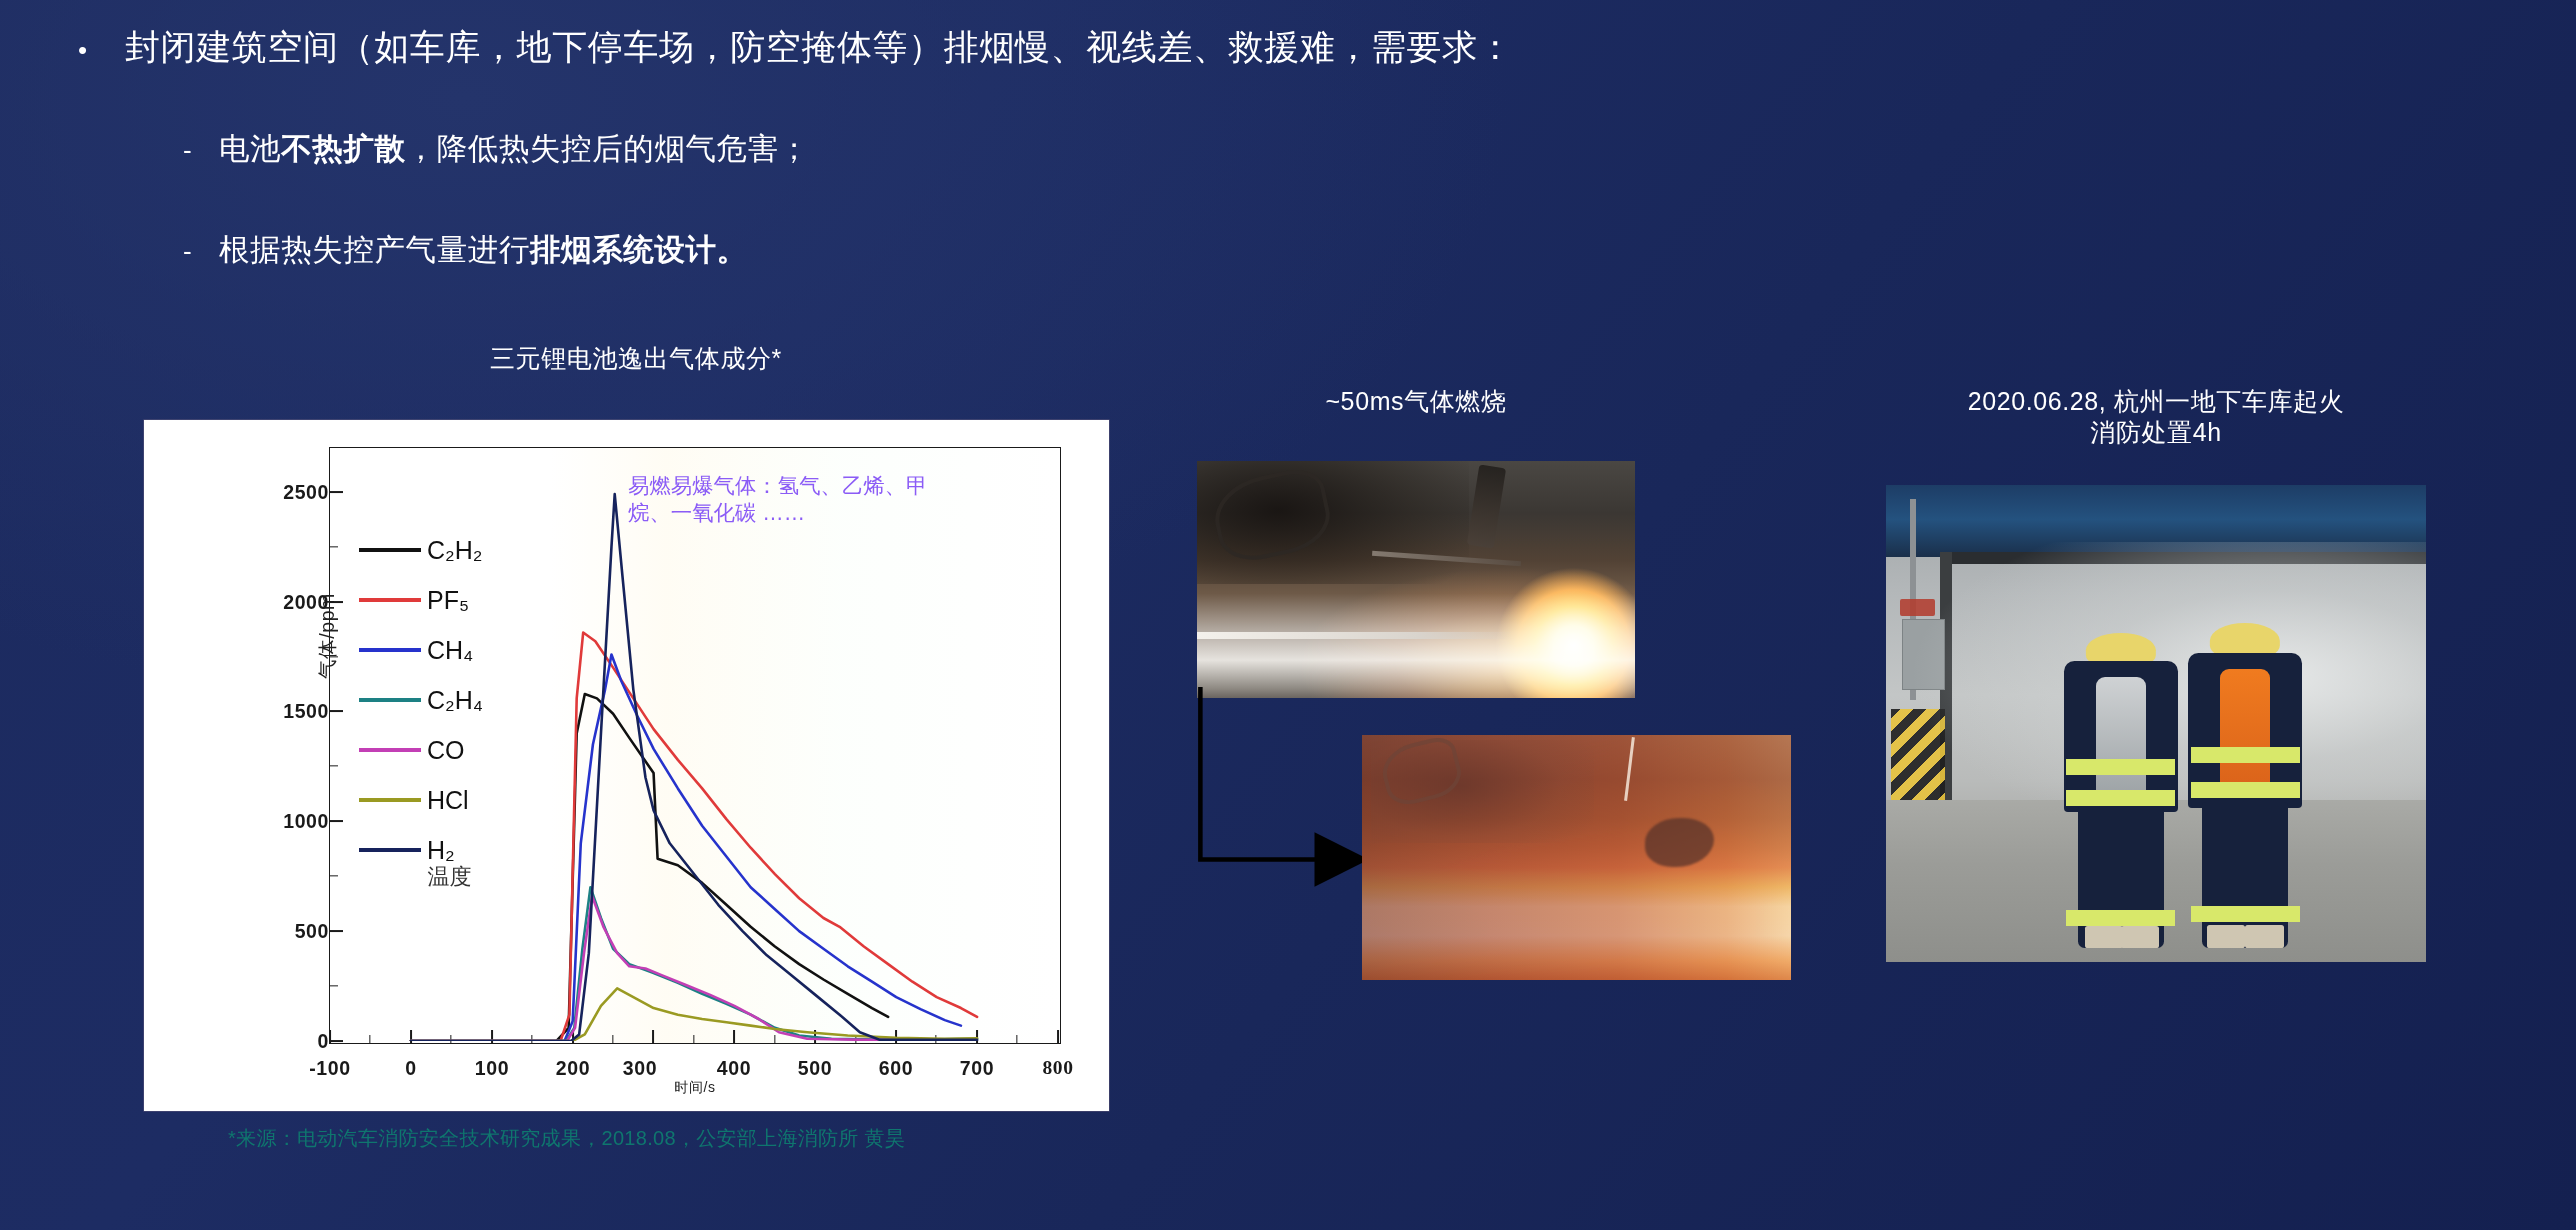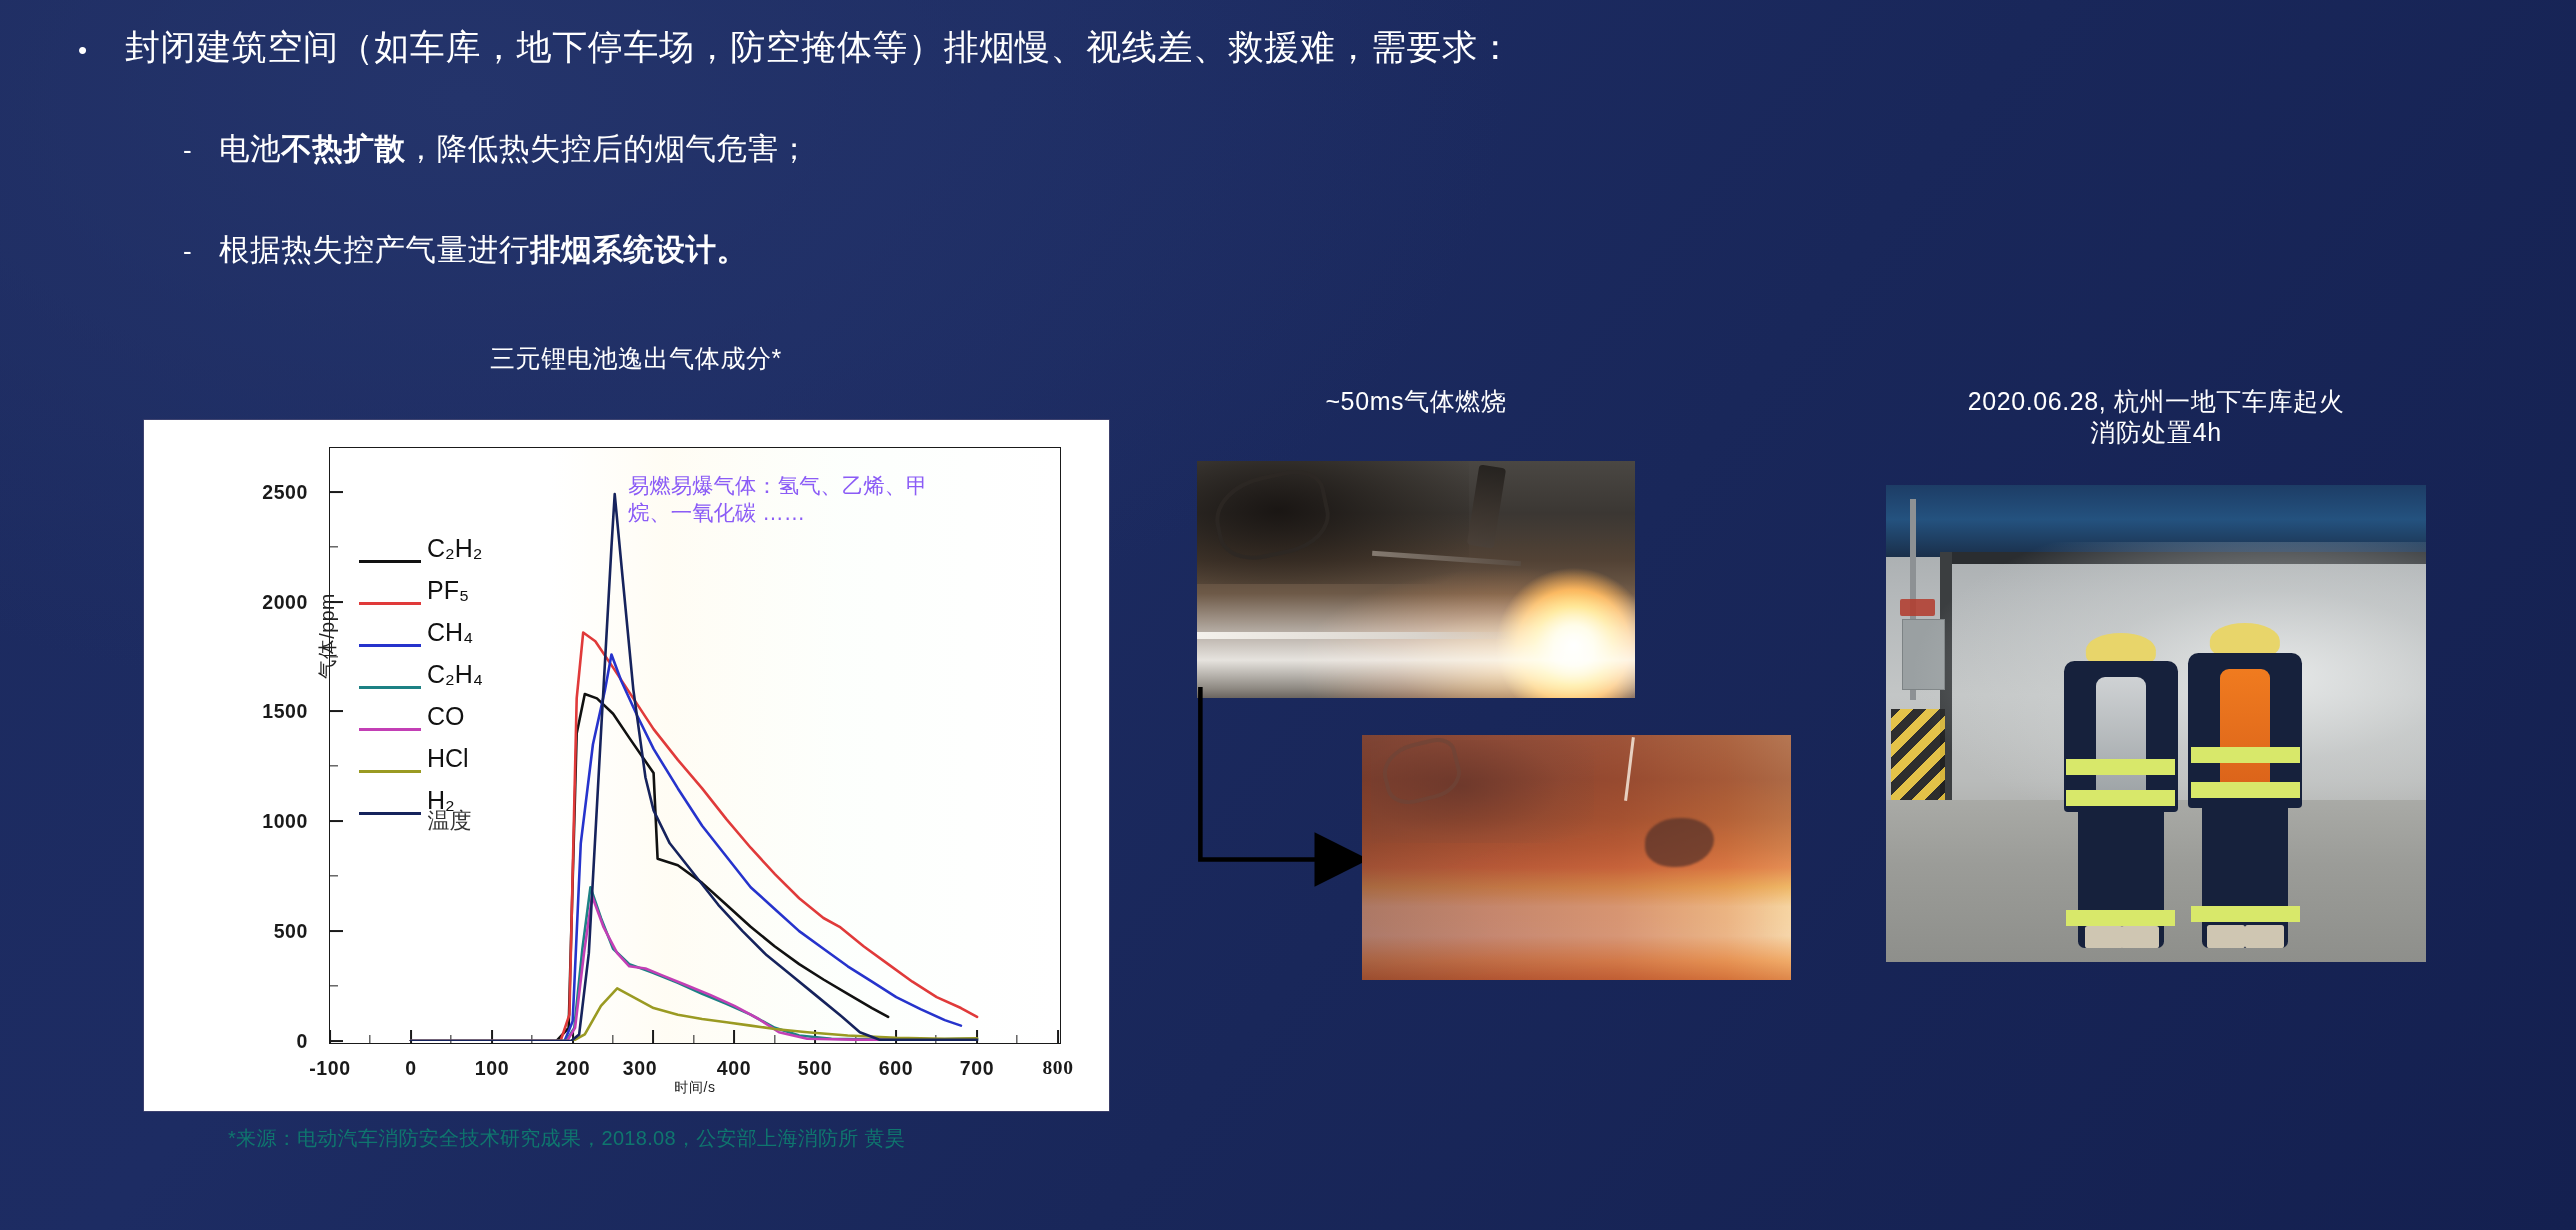--- a/index.html
+++ b/index.html
@@ -60,37 +60,37 @@
     transform: rotate(-90deg); transform-origin: left top;
     font-size: 19.5px; color: #222; white-space: nowrap; letter-spacing: 0.6px;
   }
   .x-label {
     position: absolute; left: 0; right: 0; bottom: -54px;
     text-align: center; font-size: 14px; color: #222; letter-spacing: 0.6px;
   }
 
   .ytick {
     position: absolute; right: 100%; transform: translateY(-50%);
-    font-size: 19.5px; color: #1a1a1a; padding-right: 22px; white-space: nowrap;
+    font-size: 19.5px; color: #1a1a1a; padding-right: 1px; white-space: nowrap;
     font-weight: 600; letter-spacing: 0.6px;
   }
   .ytickmark { position: absolute; left: 0; width: 13px; height: 1.9px; background: #1a1a1a; transform: translateY(-50%); }
   .ytickmark.minor { width: 7.8px; height: 1.3px; }
 
   .xtick {
     position: absolute; top: 100%; transform: translateX(-50%);
     font-size: 19.5px; color: #1a1a1a; padding-top: 14.3px; white-space: nowrap;
     font-weight: 600; letter-spacing: 0.6px;
   }
   .xtickmark { position: absolute; bottom: 0; width: 1.9px; height: 13px; background: #1a1a1a; transform: translateX(-50%); }
   .xtickmark.minor { height: 7.8px; width: 1.3px; }
 
   
   .legend { position: absolute; left: 28.5px; top: 73px; }
-  .leg-row { display: flex; align-items: flex-end; height: 42px; }
+  .leg-row { display: flex; align-items: center; height: 42px; margin-top: 8px; }
   .leg-swatch { width: 62px; height: 3.2px; flex: 0 0 62px; }
   .leg-text { font-size: 25px; color: #111; margin-left: 6.5px; white-space: nowrap; }
   .leg-extra { font-size: 22px; color: #333; margin-left: 69px; margin-top: -9px; }
 
   .annot {
     position: absolute; left: 298px; top: 25px;
     font-size: 21.4px; line-height: 1.28; color: #8b5cf6; width: 305px;
   }
 
   .chart-caption {

